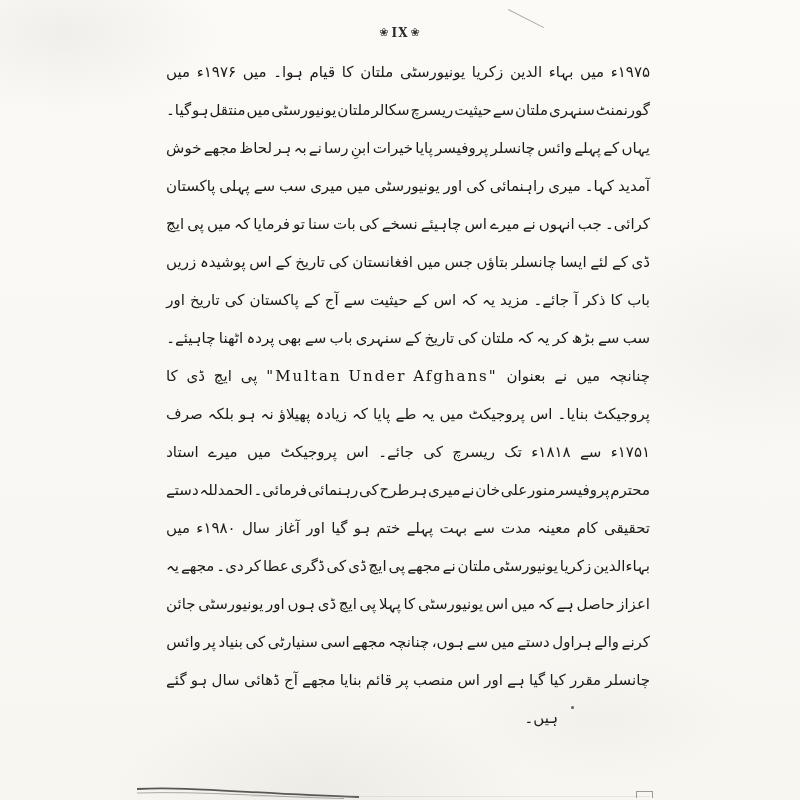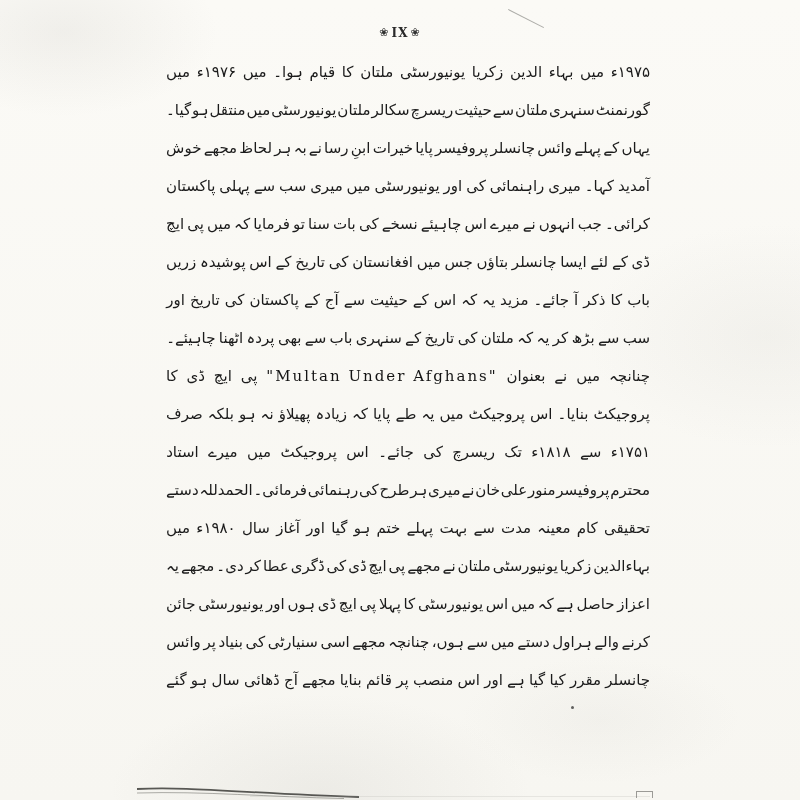--- a/index.html
+++ b/index.html
@@ -354,20 +354,23 @@
         <span class="word">پر</span>
         <span class="word">قائم</span>
         <span class="word">بنایا</span>
         <span class="word">مجھے</span>
         <span class="word">آج</span>
         <span class="word">ڈھائی</span>
         <span class="word">سال</span>
         <span class="word">ہو</span>
         <span class="word">گئے</span>
       </div>
+      <div class="line short">
+        <span class="word">ہیں۔</span>
+      </div>
     </div>
 
   <div class="scratch-top-right"></div>
   <div class="stray-dot"></div>
   <svg class="swoosh" width="230" height="16" viewBox="0 0 230 16">
     <path d="M3,4 C55,1 120,9 225,12" fill="none" stroke="#3c3c38" stroke-width="1.8" opacity="0.85"></path>
     <path d="M3,8 C70,6 135,12 210,13.5" fill="none" stroke="#6e6e68" stroke-width="1" opacity="0.55"></path>
   </svg>
   <div class="edge-faint-line"></div>
   <div class="corner-mark"></div>

